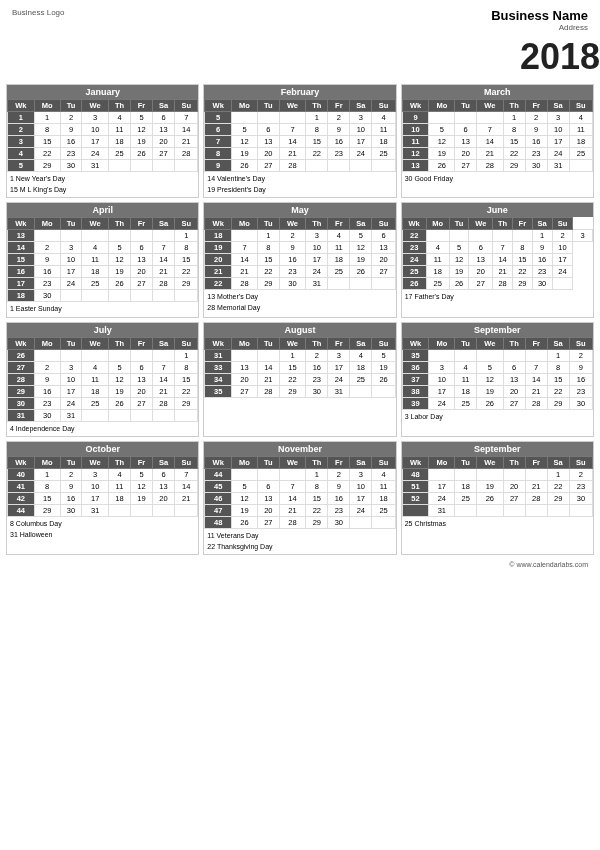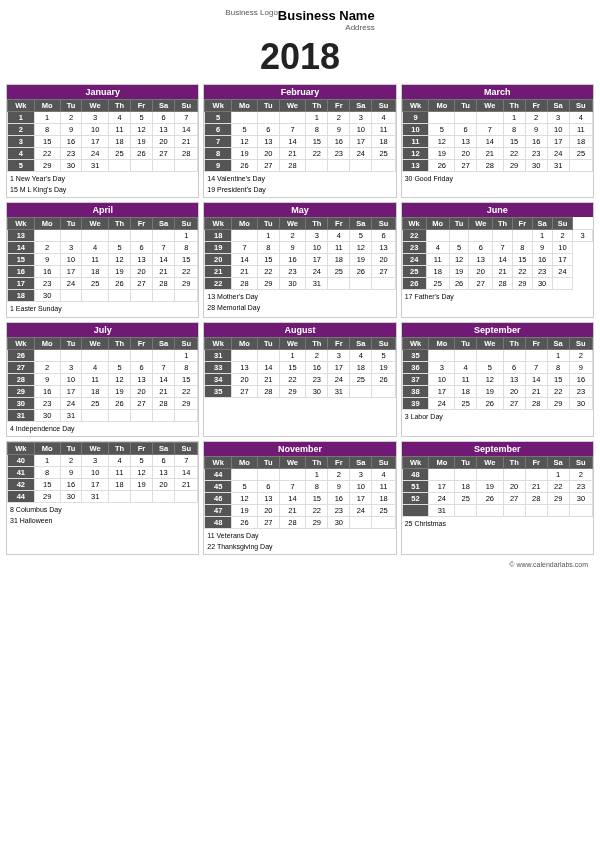--- a/index.html
+++ b/index.html
@@ -6,45 +6,45 @@
     body {
       font-family: Arial, sans-serif;
       background: #fff;
       width: 600px;
       min-height: 850px;
       font-size: 9px;
       color: #000;
     }
     .header {
       display: flex;
-      justify-content: center;
+      justify-content: space-between;
       padding: 8px 12px 2px;
       font-size: 8px;
       color: #555;
     }
     .business-name { text-align: right; }
     .business-name .name { font-weight: bold; font-size: 13px; color: #000; }
     .year-title {
-      text-align: center;
+      text-align: right;
       font-size: 36px;
       font-weight: bold;
       color: #222;
       padding: 2px 0 6px;
     }
     .calendars-grid {
       display: grid;
       grid-template-columns: repeat(3, 1fr);
       gap: 4px;
       padding: 0 6px 4px;
     }
     .month-block {
       border: 1px solid #ccc;
     }
     .month-title {
-      background: #701a75;
+      background: #737373;
       color: #fff;
       text-align: center;
       font-weight: bold;
       font-size: 9px;
       padding: 2px 0;
     }
     .cal-table {
       width: 100%;
       border-collapse: collapse;
     }
@@ -750,20 +750,21 @@
             <td>29</td>
             <td>30</td>
           </tr>
         </tbody>
       </table>
       <div class="holidays">
         <div>3  Labor Day</div>
       </div>
     </div>
     <div class="month-block">
+      <div class="month-title">October</div>
       <table class="cal-table">
         <thead>
           <tr>
             <th>Wk</th>
             <th>Mo</th>
             <th>Tu</th>
             <th>We</th>
             <th>Th</th>
             <th>Fr</th>
             <th>Sa</th>

